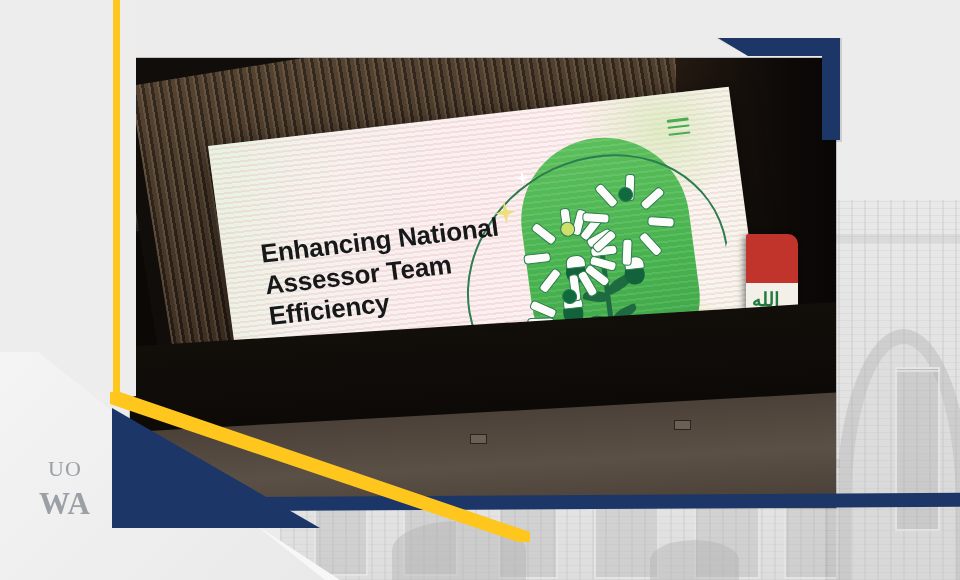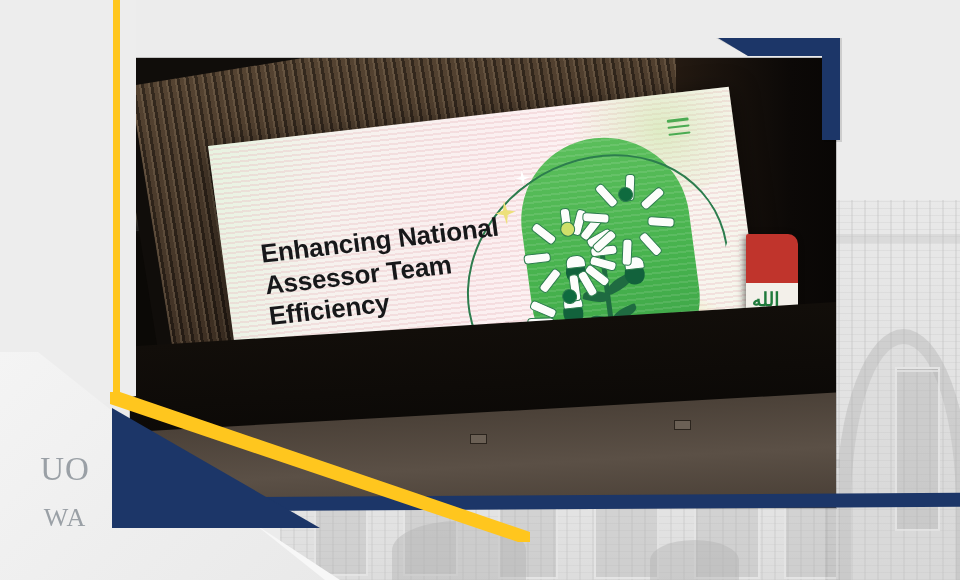--- a/index.html
+++ b/index.html
@@ -219,22 +219,22 @@
   
   .navy-tri{position:absolute;left:112px;top:408px;width:208px;height:120px;
     background:#1c3668;
     clip-path:polygon(0 0, 208px 120px, 0 120px);}
 
   
   .logo{position:absolute;left:26px;top:452px;width:78px;height:74px;
     color:#9aa0a6;font-family:"Liberation Serif", serif;}
   .logo-top,.logo-bot{display:flex;justify-content:center;align-items:center;
     font-weight:400;letter-spacing:1px;}
-  .logo-top{font-size:33px;line-height:34px;}
-  .logo-bot{font-size:26px;line-height:36px;margin-top:14px;}
+  .logo-top{font-size:22px;line-height:34px;}
+  .logo-bot{font-size:31px;line-height:36px;margin-top:0;font-weight:bold;}
 </style>
 </head>
 <body>
 
 <div id="stage">
 
   <div class="watermark wm-right">
     <div class="brickwall"></div>
     <div class="wm-cornice" style="top:34px;"></div>
     <div class="wm-arch"></div>

